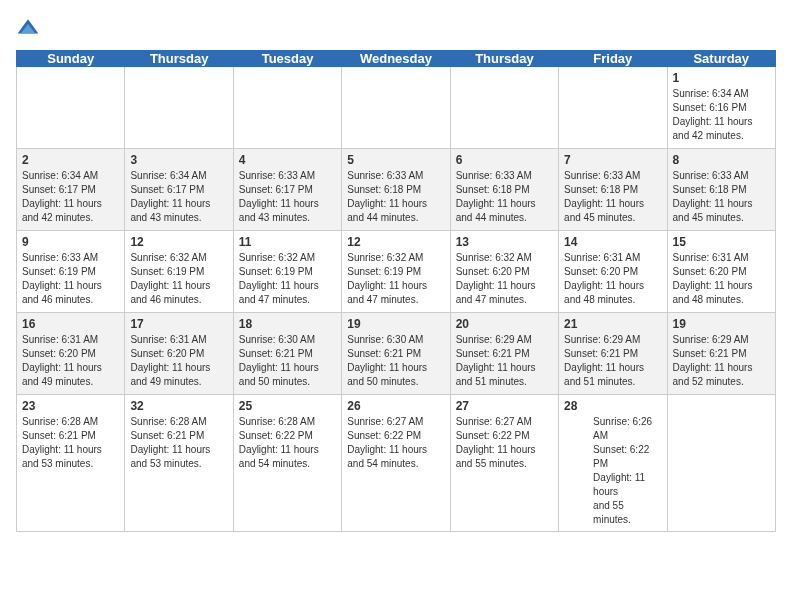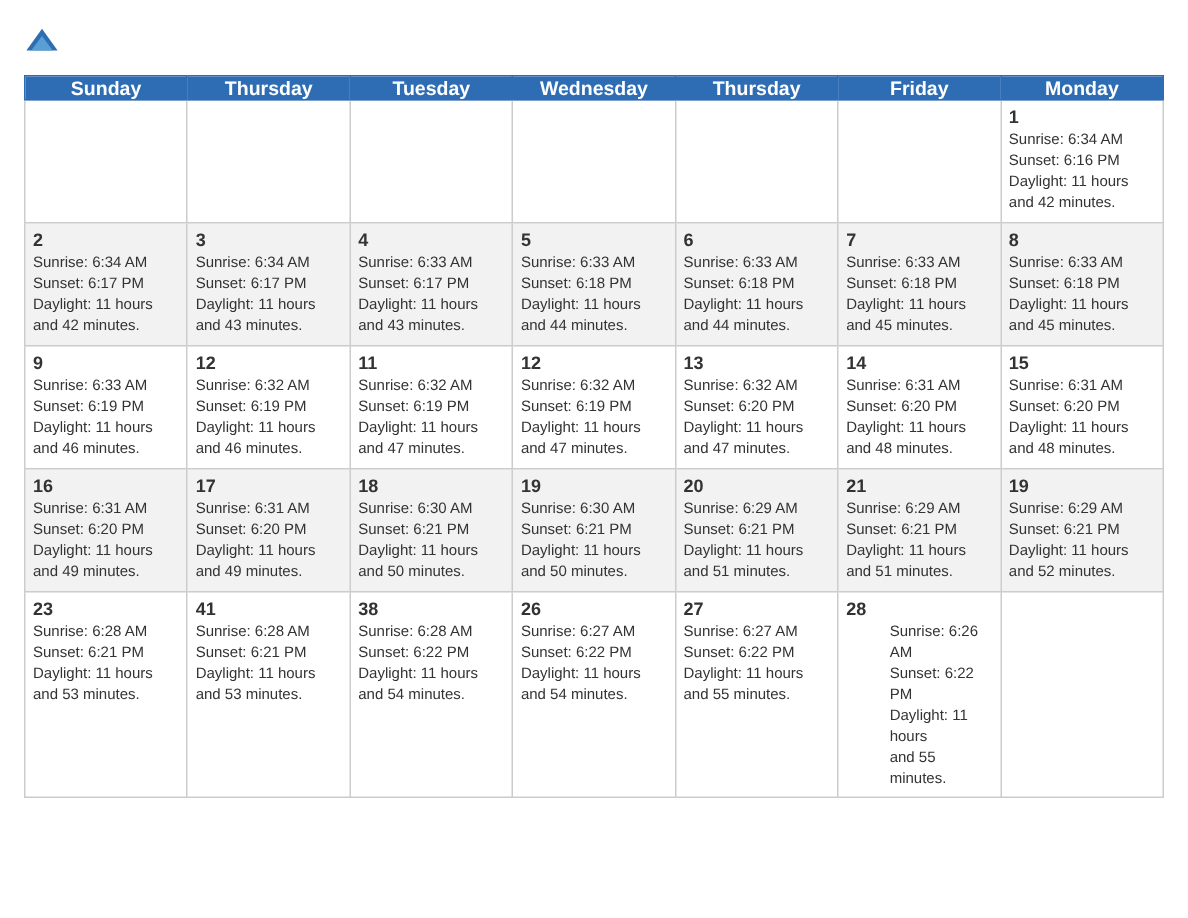--- a/index.html
+++ b/index.html
@@ -119,21 +119,21 @@
 
   <table class="calendar">
     <thead>
       <tr>
       <th>Sunday</th>
           <th>Thursday</th>
           <th>Tuesday</th>
           <th>Wednesday</th>
           <th>Thursday</th>
           <th>Friday</th>
-          <th>Monday</th>
+          <th>Saturday</th>
         </tr>
     </thead>
     <tbody>
     <tr>
           <td class="empty-cell"></td>
           <td class="empty-cell"></td>
           <td class="empty-cell"></td>
           <td class="empty-cell"></td>
           <td class="empty-cell"></td>
           <td class="empty-cell"></td>
@@ -300,28 +300,28 @@
         </tr>
         <tr>
           <td>
             <span class="day-number">23</span>
             <div class="day-info" style="white-space: pre-line;">Sunrise: 6:28 AM
 Sunset: 6:21 PM
 Daylight: 11 hours
 and 53 minutes.</div>
           </td>
           <td>
-            <span class="day-number">41</span>
+            <span class="day-number">32</span>
             <div class="day-info" style="white-space: pre-line;">Sunrise: 6:28 AM
 Sunset: 6:21 PM
 Daylight: 11 hours
 and 53 minutes.</div>
           </td>
           <td>
-            <span class="day-number">38</span>
+            <span class="day-number">25</span>
             <div class="day-info" style="white-space: pre-line;">Sunrise: 6:28 AM
 Sunset: 6:22 PM
 Daylight: 11 hours
 and 54 minutes.</div>
           </td>
           <td>
             <span class="day-number">26</span>
             <div class="day-info" style="white-space: pre-line;">Sunrise: 6:27 AM
 Sunset: 6:22 PM
 Daylight: 11 hours

